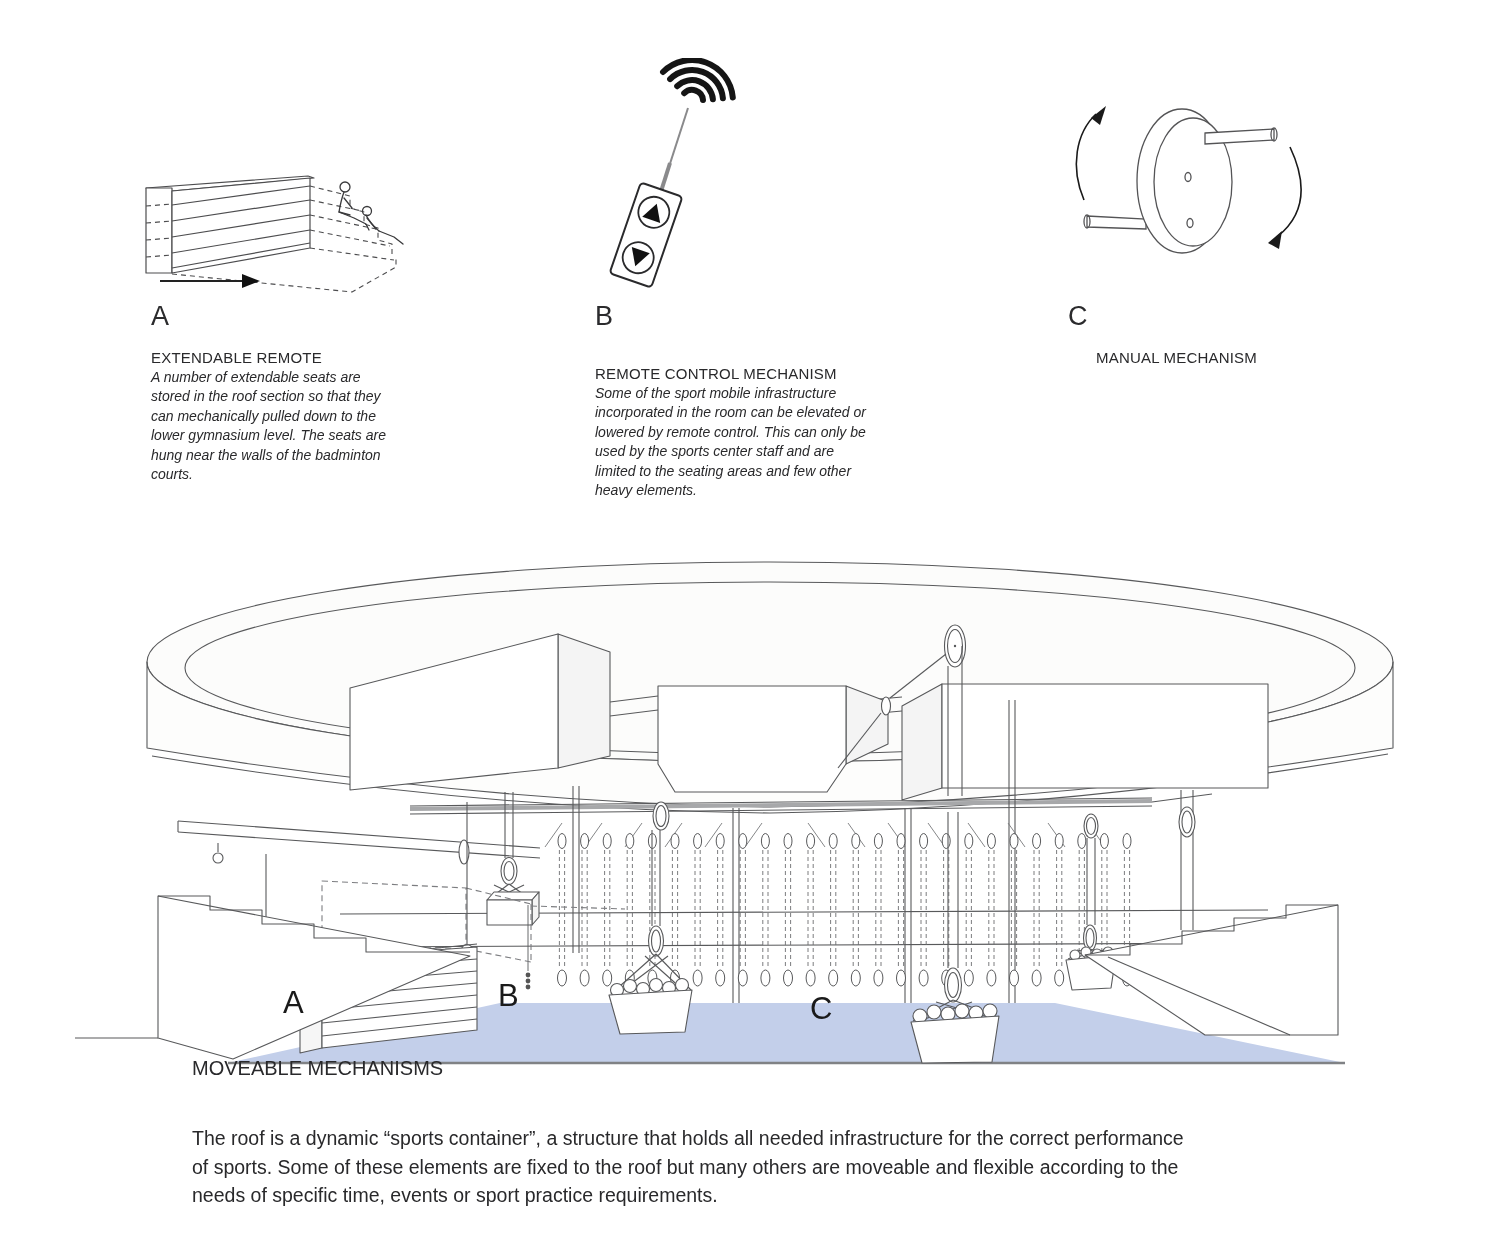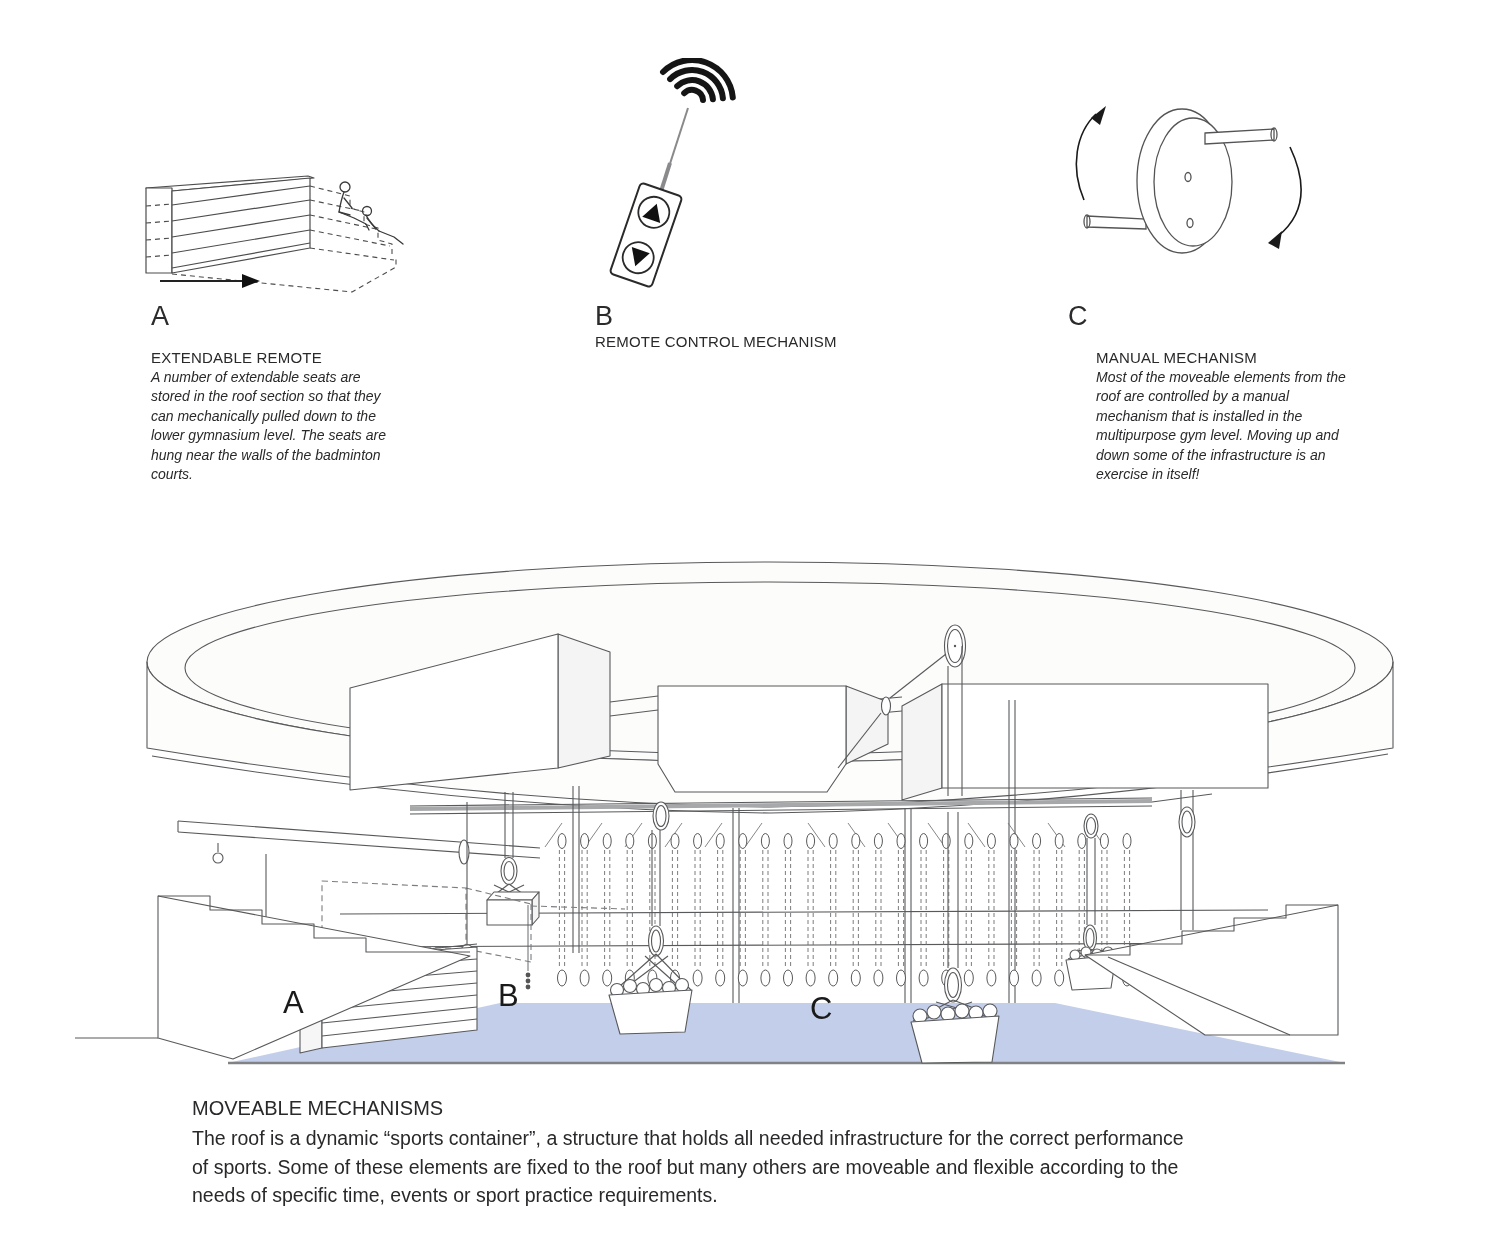--- a/index.html
+++ b/index.html
@@ -114,33 +114,33 @@
     <div class="col-h">EXTENDABLE REMOTE</div>
     <div class="col-b">A number of extendable seats are
 stored in the roof section so that they
 can mechanically pulled down to the
 lower gymnasium level. The seats are
 hung near the walls of the badminton
 courts.</div>
   </div>
 
   <div class="marker" style="left:595px;top:303px">B</div>
-  <div class="col" style="left:595px;top:332px;width:368px">
+  <div class="col" style="left:595px;top:364px;width:368px">
     <div class="col-h">REMOTE CONTROL MECHANISM</div>
+    <div class="col-b">Some of the sport mobile infrastructure
+incorporated in the room can be elevated or
+lowered by remote control. This can only be
+used by the sports center staff and are
+limited to the seating areas and few other
+heavy elements.</div>
   </div>
 
   <div class="marker" style="left:1068px;top:303px">C</div>
   <div class="col" style="left:1096px;top:348px;width:345px">
     <div class="col-h">MANUAL MECHANISM</div>
-    <div class="col-b">Most of the moveable elements from the
-roof are controlled by a manual
-mechanism that is installed in the
-multipurpose gym level. Moving up and
-down some of the infrastructure is an
-exercise in itself!</div>
   </div>
 
   <svg id="main-drawing" class="abs" style="left:0;top:540px" width="1500" height="545" viewBox="0 540 1500 545">
     <g stroke="#58595b" stroke-width="1.1" fill="none" stroke-linejoin="round">
 
       <polygon points="232,1062 500,1003 1055,1003 1340,1062" stroke="none" fill="#c3cfea"></polygon>
       <line x1="228" y1="1063" x2="1345" y2="1063" stroke="#808285" stroke-width="2.4"></line>
 
       <g>
         <ellipse cx="770" cy="662" rx="623" ry="100" fill="#fcfcfb"></ellipse>
@@ -446,18 +446,18 @@
         <path d="M1338,905 L1286,905 L1286,918 L1234,918 L1234,931 L1182,931 L1182,944 L1130,944 L1130,955 L1085,955"></path>
         <line x1="1108" y1="957" x2="1290" y2="1035"></line>
       </g>
 
       <text x="283" y="1013" font-size="31" fill="#1a1a1a" stroke="none">A</text>
       <text x="498" y="1006" font-size="31" fill="#1a1a1a" stroke="none">B</text>
       <text x="810" y="1019" font-size="31" fill="#1a1a1a" stroke="none">C</text>
     </g>
   </svg>
 
-  <div class="f-title" style="left:192px;top:1096px">MOVEABLE MECHANISMS</div>
+  <div class="f-title" style="left:192px;top:1056px">MOVEABLE MECHANISMS</div>
   <div class="f-body" style="left:192px;top:1124px;width:1180px">The roof is a dynamic “sports container”, a structure that holds all needed infrastructure for the correct performance
 of sports. Some of these elements are fixed to the roof but many others are moveable and flexible according to the
 needs of specific time, events or sport practice requirements.</div>
 
 </div>
 
 </body></html>

